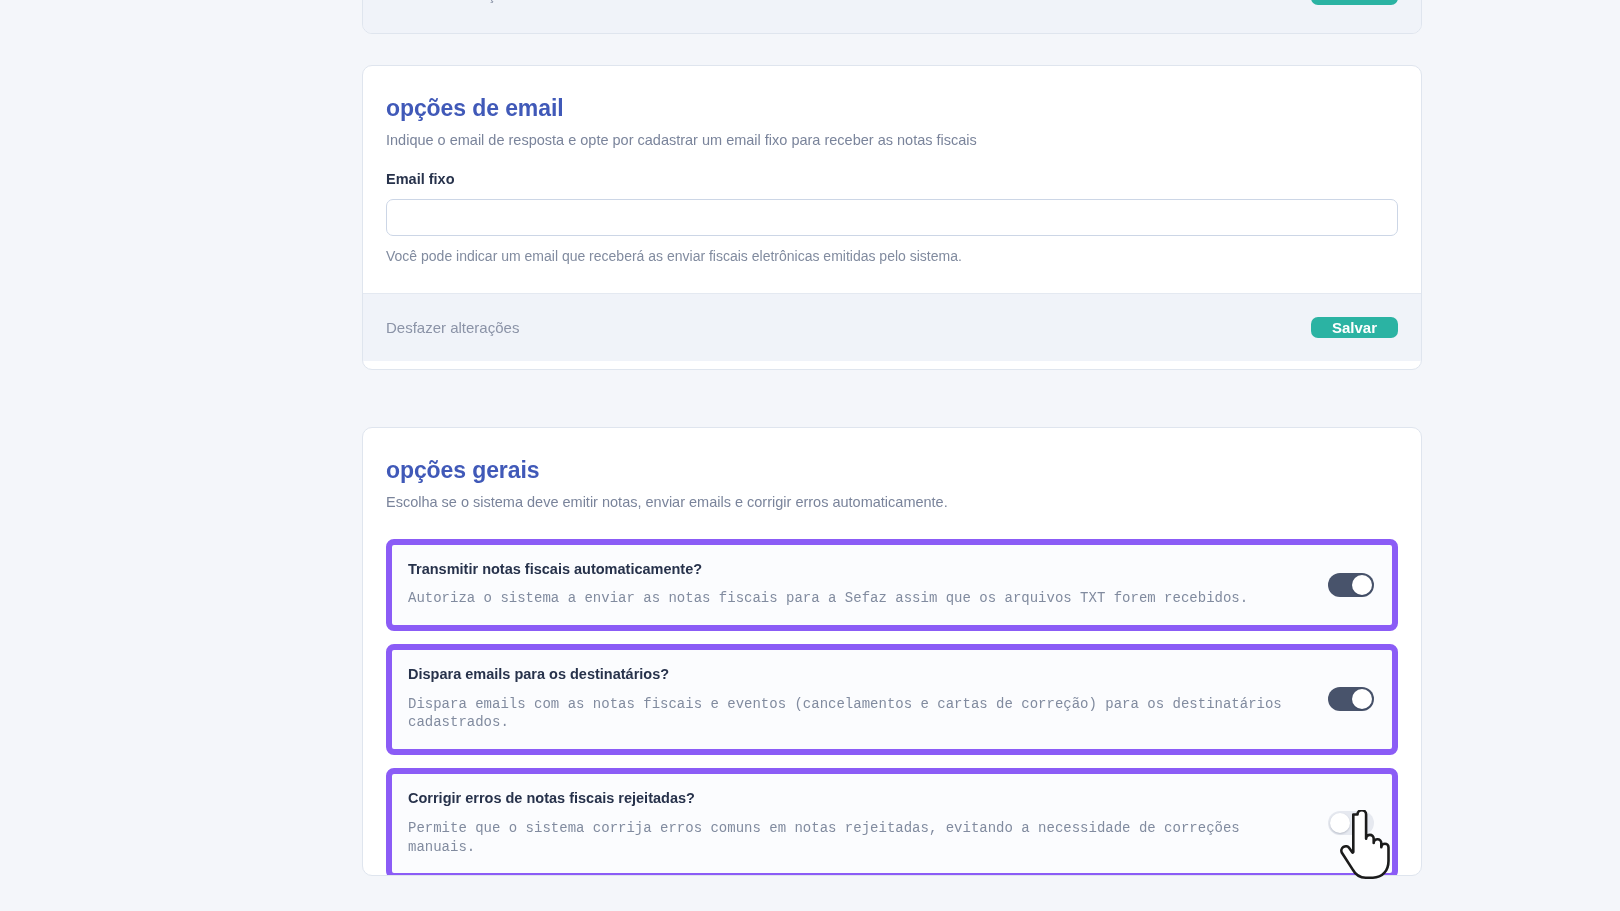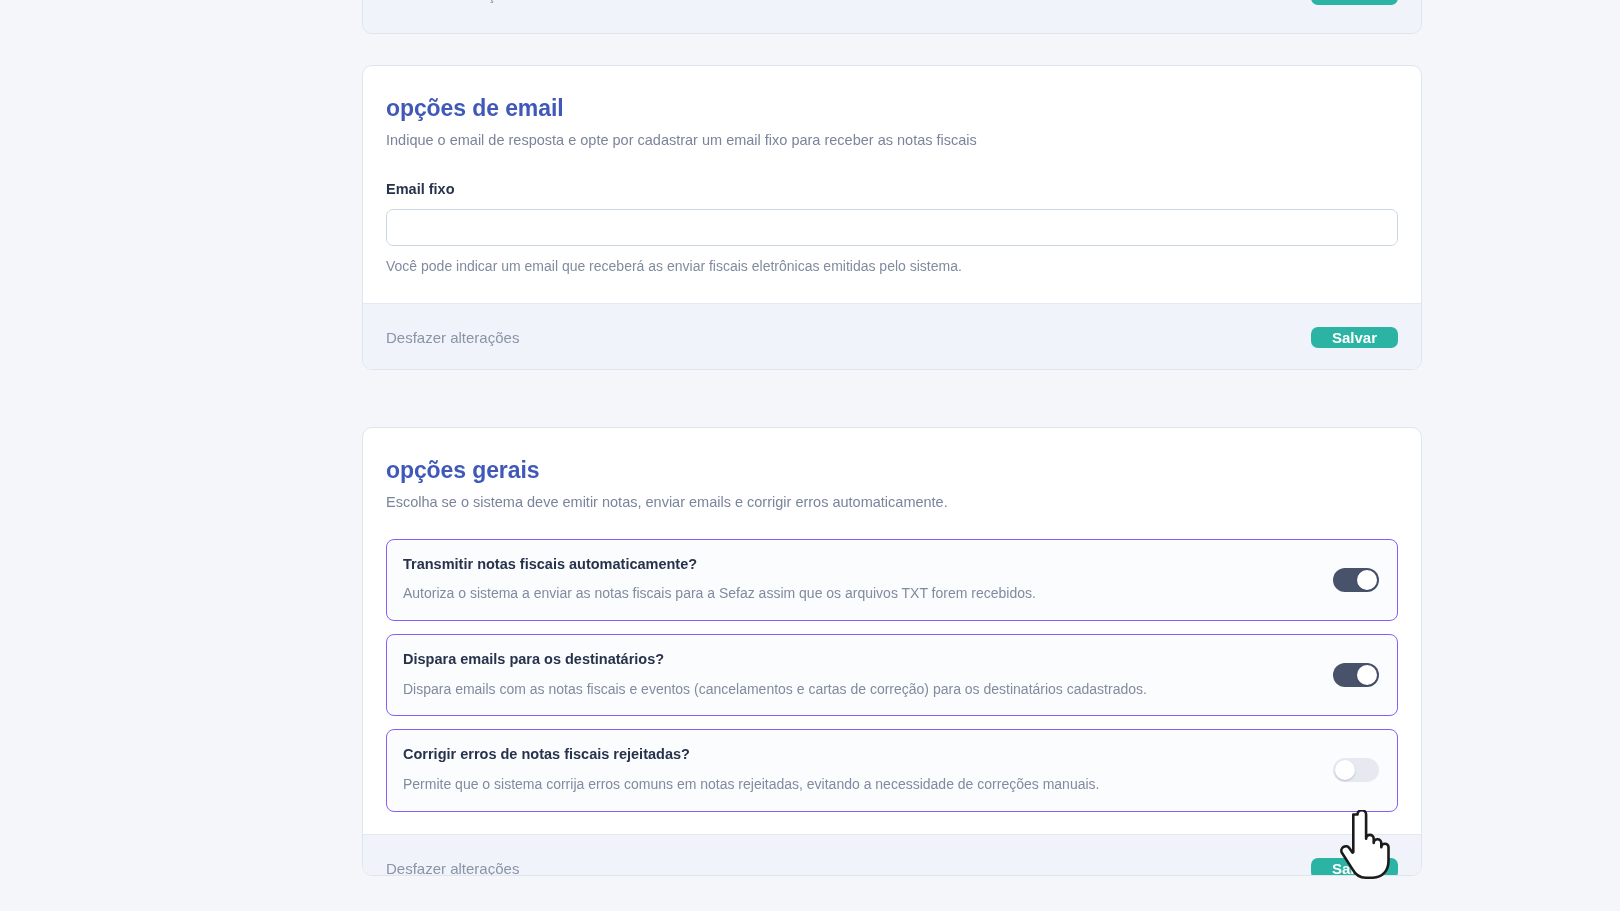--- a/index.html
+++ b/index.html
@@ -81,21 +81,21 @@
     font-family: "Liberation Sans", sans-serif;
     font-size: 15px;
     font-weight: 700;
     padding: 3px 21px;
     cursor: pointer;
     line-height: 1;
   }
 
   
   .form-grid {
-    margin-top: 30px;
+    margin-top: 20px;
     display: flex;
     gap: 26px;
   }
   .form-col { flex: 1 1 0; min-width: 0; }
 
   .field-label {
     display: block;
     font-size: 14.5px;
     font-weight: 700;
     color: #27324b;
@@ -121,21 +121,21 @@
     margin-top: 11px;
     font-size: 14px;
     color: #818b9f;
     line-height: 1.42;
   }
 
   
   .toggle-list { margin-top: 26px; display: flex; flex-direction: column; gap: 13px; }
 
   .toggle-row {
-    border: 1px solid #8b5cf6;
+    border: 6px solid #8b5cf6;
     border-radius: 8px;
     background: #fbfcfe;
     padding: 16px 18px 17px 16px;
     display: flex;
     align-items: center;
     justify-content: space-between;
     gap: 32px;
   }
 
   .toggle-texts { min-width: 0; }
@@ -145,20 +145,21 @@
     font-weight: 700;
     color: #27324b;
     line-height: 1.2;
   }
 
   .toggle-desc {
     margin-top: 11px;
     font-size: 14px;
     color: #818b9f;
     line-height: 1.35;
+    font-family: Liberation Mono, monospace;
   }
 
   .switch {
     flex: 0 0 auto;
     width: 46px;
     height: 24px;
     border-radius: 13px;
     position: relative;
     cursor: pointer;
     background: #e6e9f0;

